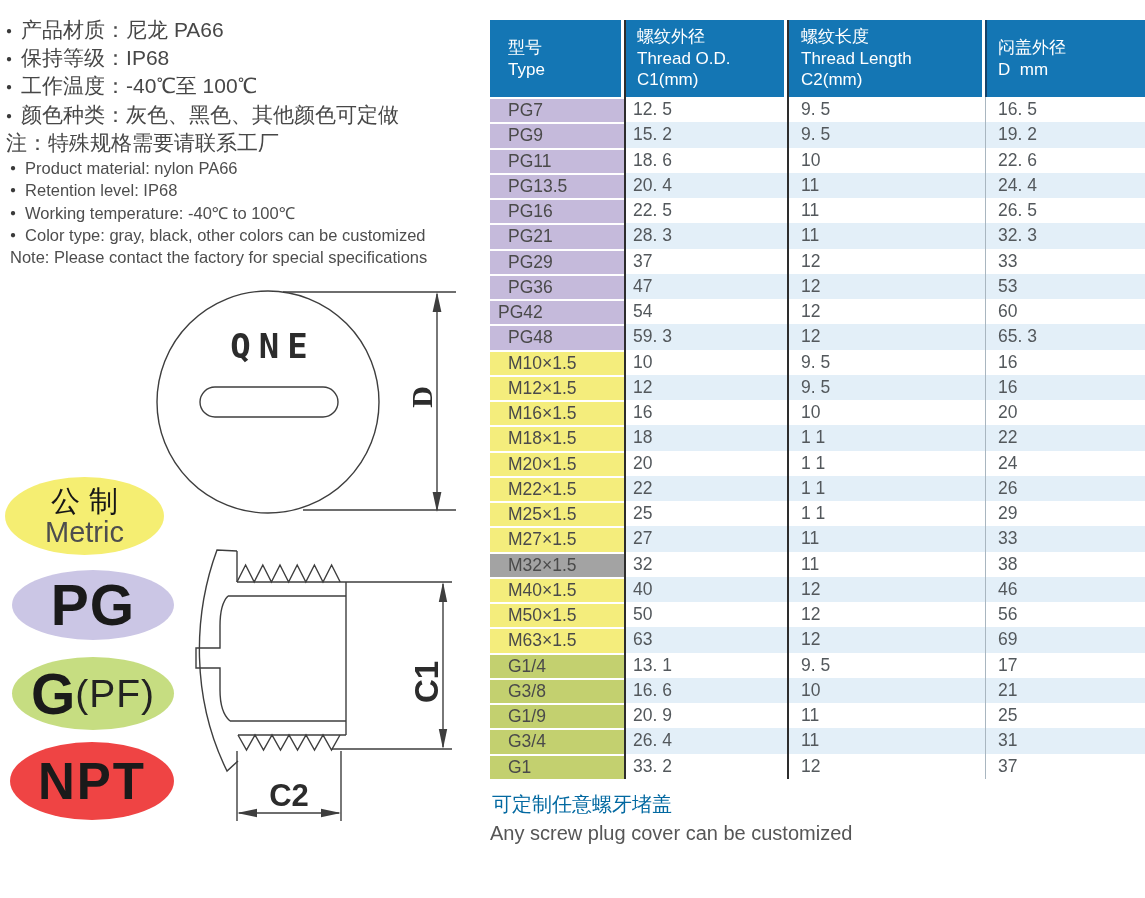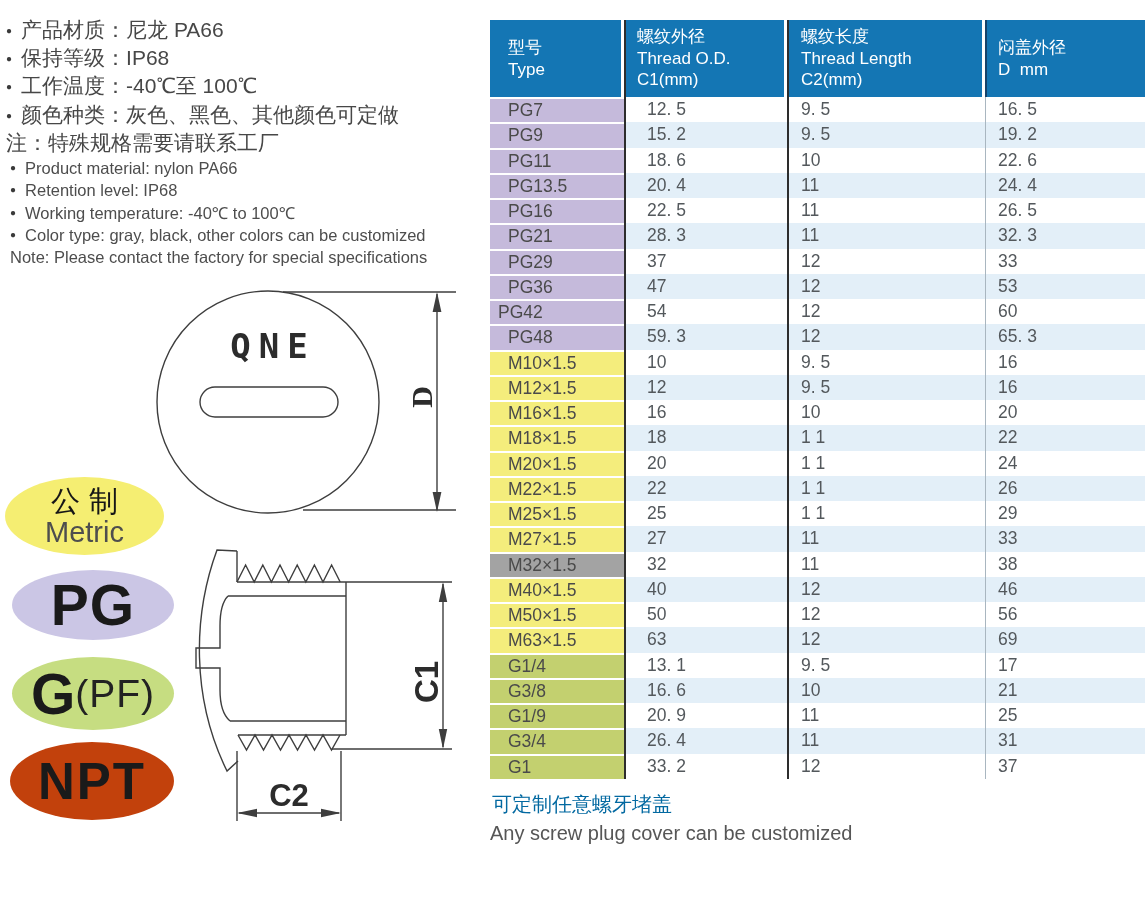--- a/index.html
+++ b/index.html
@@ -39,21 +39,21 @@
   .th { box-sizing:border-box; color:#fff; display:flex; flex-direction:column; justify-content:center;
         font-size:17px; line-height:21.5px; }
   .th1 { width:134px; padding-left:18px; border-right:3px solid #fff; }
   .th2 { width:163px; padding-left:13px; border-right:3px solid #fff; }
   .th3 { width:198px; padding-left:14px; border-right:3px solid #fff; }
   .th4 { width:160px; padding-left:13px; }
   .tbody { position:relative; }
   .trow { display:flex; height:25.26px; background:#fff; }
   .cell { box-sizing:border-box; display:flex; align-items:center; font-size:17.5px; }
   .c-type { width:134px; padding-left:18px; color:#4a4a4a; border-top:2px solid #fff; }
-  .c-c1 { width:163px; padding-left:23px; }
+  .c-c1 { width:163px; padding-left:9px; }
   .c-c2 { width:198px; padding-left:14px; }
   .c-d  { width:160px; padding-left:13px; }
   .c-val { color:#53585c; }
   .vline { position:absolute; top:0; }
   #vlA { left:134px; width:2px;   height:759px; background:#2d2d2d; }
   #vlB { left:297px; width:1.6px; height:759px; background:#2d2d2d; }
   #vlC-h { left:495px; width:1.6px; height:77px;  background:#16436b; }
   #vlC-d { left:495px; top:77px; width:1.2px; height:682px; background:#a9b6c0; }
 
   
@@ -121,21 +121,21 @@
     <span class="big">PG</span>
   </div>
   <div class="oval" id="oval-metric" style="background: rgb(245, 238, 114);">
     <div class="l1">公制</div>
     <div class="l2">Metric</div>
   </div>
   <div class="oval" id="oval-g" style="background: rgb(198, 221, 129);">
     <span class="big">G</span>
       <span class="sm">(PF)</span>
   </div>
-  <div class="oval" id="oval-npt" style="background: #c2410c; justify-content: center;">
+  <div class="oval" id="oval-npt" style="background: #ef4444; justify-content: center;">
     <span class="big">NPT</span>
   </div>
 
   <div id="spec-table">
     <div class="thead">
       <div class="th th1" style="background: rgb(20, 118, 180);">
         <div>型号</div>
         <div>Type</div>
       </div>
       <div class="th th2" style="background: rgb(20, 118, 180);">

